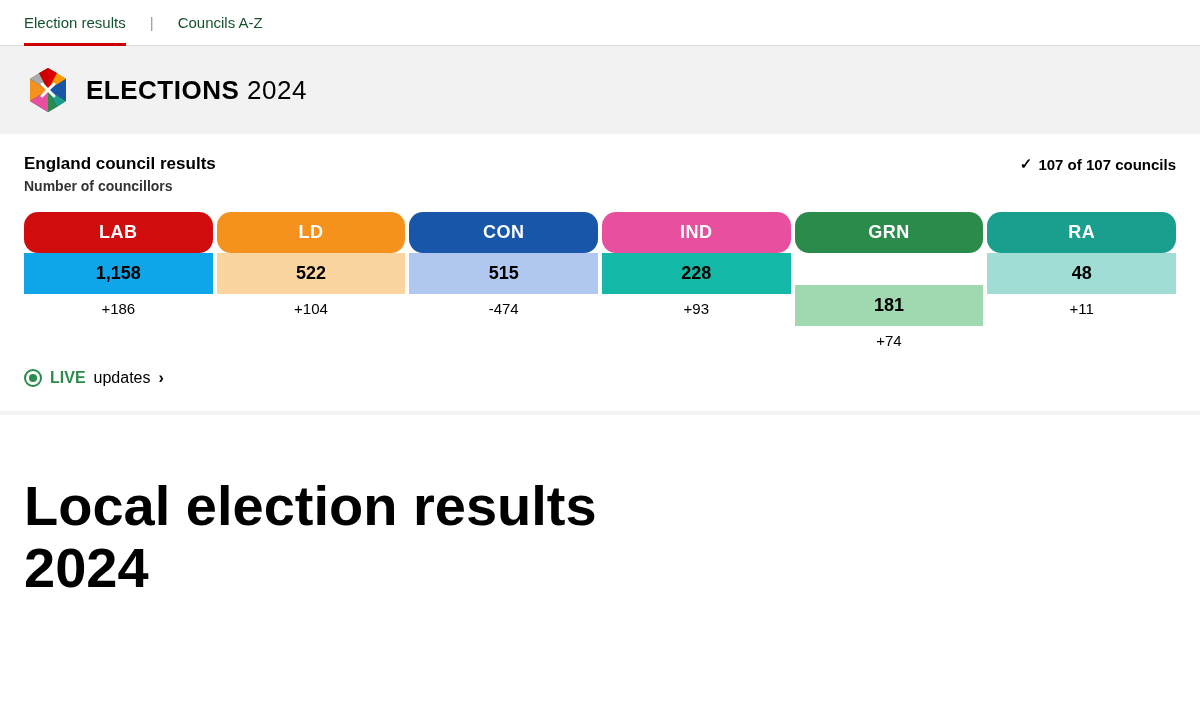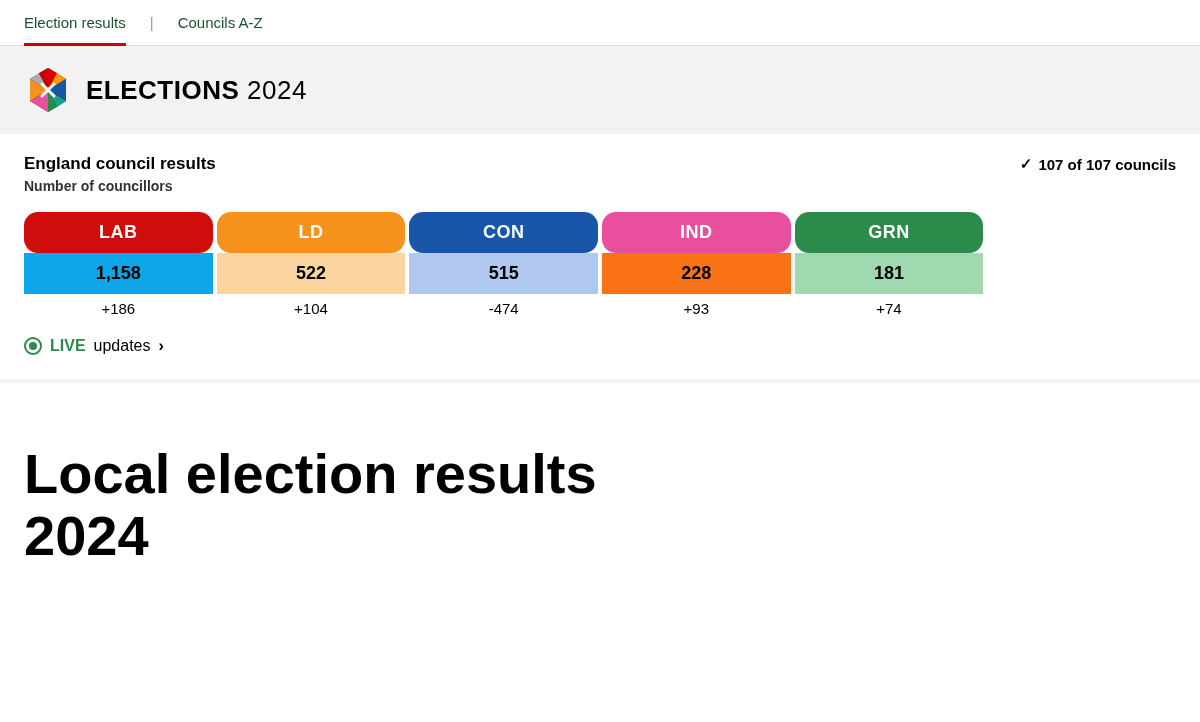--- a/index.html
+++ b/index.html
@@ -137,25 +137,25 @@
     
     .ld-name { background: #f5921e; }
     .ld-count { background: #fad5a0; }
 
     
     .con-name { background: #1756a9; }
     .con-count { background: #b0c8f0; }
 
     
     .ind-name { background: #e84f9e; }
-    .ind-count { background: #f97316; }
+    .ind-count { background: #14b8a6; }
 
     
     .grn-name { background: #2a8b4a; }
-    .grn-count { background: #a0d8b0; }
+    .grn-count { background: #a0d8b0; margin-top: 32px; }
 
     
     .ra-name { background: #1a9e8e; }
     .ra-count { background: #a0ddd5; }
 
     
     .live-updates {
       display: flex;
       align-items: center;
       gap: 8px;
@@ -264,20 +264,25 @@
       <div class="party-col">
         <div class="party-name-bar ind-name">IND</div>
         <div class="party-count-bar ind-count">228</div>
         <div class="party-change">+93</div>
       </div>
       <div class="party-col">
         <div class="party-name-bar grn-name">GRN</div>
         <div class="party-count-bar grn-count">181</div>
         <div class="party-change">+74</div>
       </div>
+      <div class="party-col">
+        <div class="party-name-bar ra-name">RA</div>
+        <div class="party-count-bar ra-count">48</div>
+        <div class="party-change">+11</div>
+      </div>
     </div>
 
   <div class="live-updates">
     <div class="live-icon">
       <div class="live-icon-inner"></div>
     </div>
     <span class="live-label">LIVE</span>
     <span class="live-text">updates</span>
     <span class="live-chevron">›</span>
   </div>

